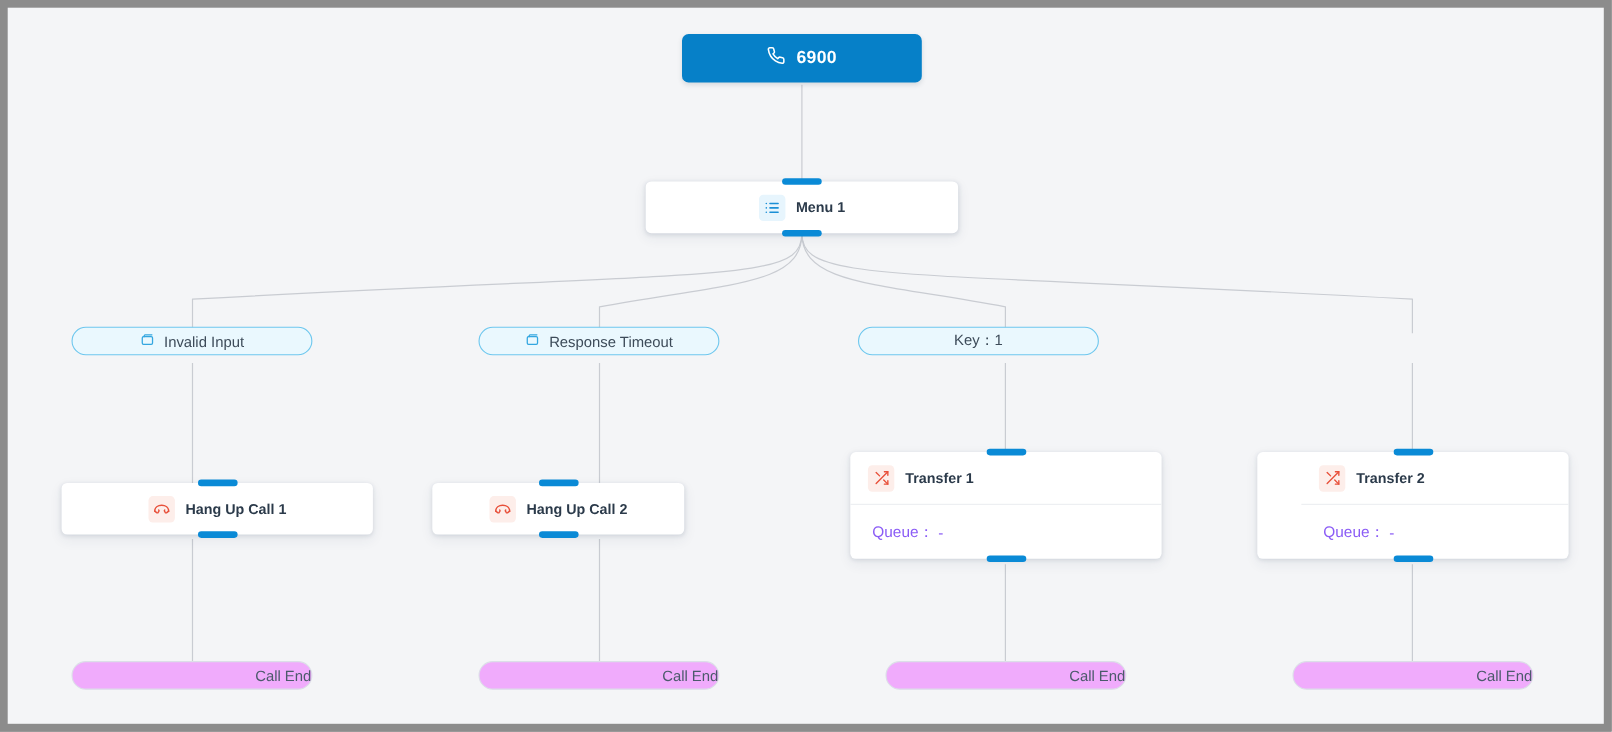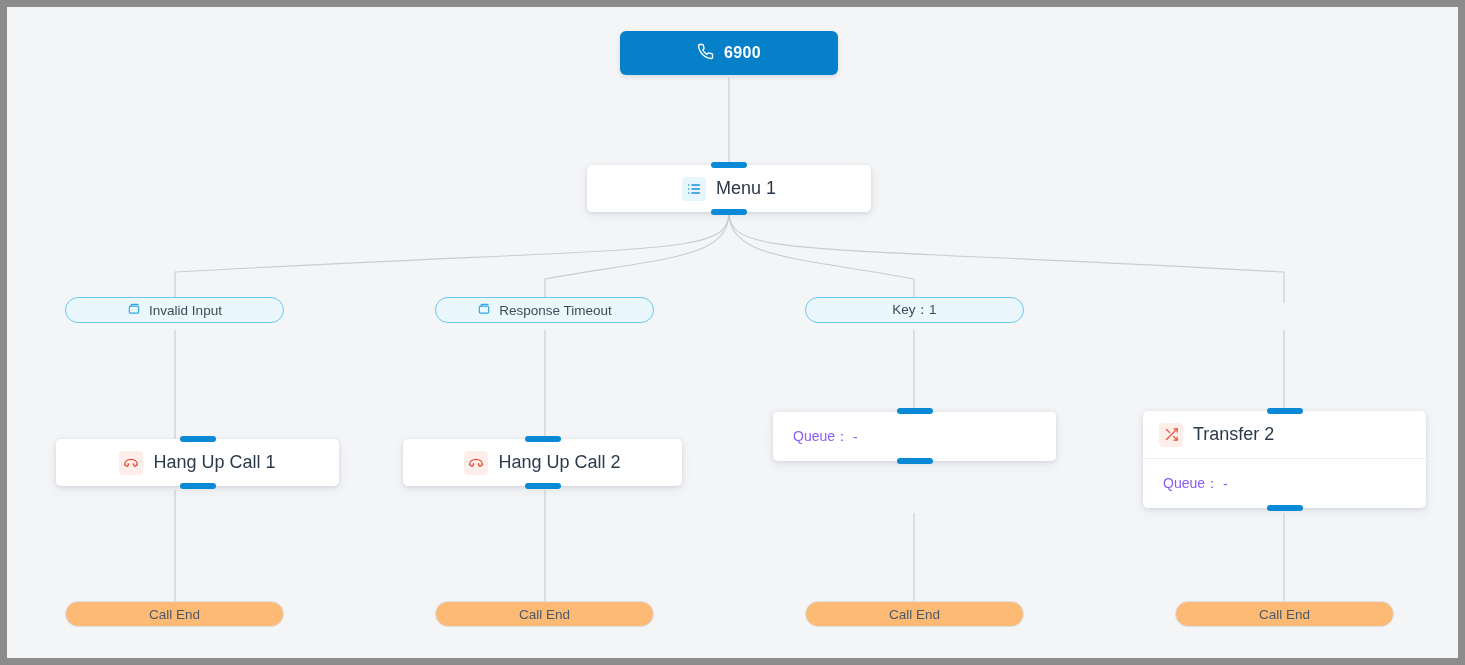--- a/index.html
+++ b/index.html
@@ -76,22 +76,22 @@
   .card-head {
     display: flex;
     align-items: center;
     gap: 10px;
     height: 47px;
     padding: 0 16px;
     box-sizing: border-box;
   }
   .card-head.centered { justify-content: center; padding: 0; }
   .card-title {
-    font-size: 18px;
-    font-weight: 400;
+    font-size: 13px;
+    font-weight: 700;
     color: #2b3a4a;
     white-space: nowrap;
   }
   .card-divider {
     height: 1px;
     background: #eceef1;
     margin: 0;
   }
   .card-body {
     height: 49px;
@@ -141,23 +141,24 @@
     font-size: 13.5px;
     box-sizing: border-box;
     cursor: pointer;
   }
   .pill-node.branch {
     background: #eaf8fe;
     border: 1px solid #6dc7ee;
     color: #3d4b59;
   }
   .pill-node.terminal {
-    background: #fdba74;
+    background: #f0abfc;
     border: 1px solid #dcdee8;
     color: #4b5a6b;
+    justify-content: flex-end;
   }
   .pill-node .pill-label { white-space: nowrap; }
 </style>
 </head>
 <body>
 
 <div id="app-frame">
   <div id="flow-canvas">
 
     <svg id="edges-layer" viewBox="0 0 1451 651" xmlns="http://www.w3.org/2000/svg">
@@ -225,87 +226,99 @@
     <div class="node pill-node branch" style="left:428px; top:290px; width:219px;">
       <span class="pill-icon">
         <svg width="14" height="14" viewBox="0 0 24 24" fill="none" stroke="#33a6e0" stroke-width="2" stroke-linecap="round" stroke-linejoin="round">
           <rect x="4" y="7" width="16" height="12" rx="2"></rect>
           <path d="M7 7V5.5A1.5 1.5 0 0 1 8.5 4H19"></path>
         </svg>
       </span>
       <span class="pill-label">Response Timeout</span>
     </div>
 
-    <div class="node pill-node branch" style="left:798px; top:290px; width:219px;">
+    <div class="node pill-node branch" style="left:773px; top:290px; width:219px;">
       <span class="pill-label">Key：1</span>
     </div>
 
 
     <div class="node card-node" style="left:26px; top:432px; width:283px;margin-left:23px;">
       <span class="handle top"></span>
       <div class="card-head centered">
         <span class="icon-chip red">
           <svg width="16" height="16" viewBox="0 0 24 24" fill="none" stroke="#e8503a" stroke-width="2" stroke-linecap="round" stroke-linejoin="round">
             <path d="M2.5 14.5c0-5 4.3-8 9.5-8s9.5 3 9.5 8"></path>
             <path d="M2.5 14.5l2.6 2.1a1.4 1.4 0 0 0 2-.3l1-1.5a1.4 1.4 0 0 0-.2-1.8"></path>
             <path d="M21.5 14.5l-2.6 2.1a1.4 1.4 0 0 1-2-.3l-1-1.5a1.4 1.4 0 0 1 .2-1.8"></path>
           </svg>
         </span>
         <span class="card-title">Hang Up Call 1</span>
       </div>
       <span class="handle bottom"></span>
     </div>
 
-    <div class="node card-node" style="left:396px; top:432px; width:279px;">
+    <div class="node card-node" style="left:386px; top:432px; width:229px;">
       <span class="handle top"></span>
       <div class="card-head centered">
         <span class="icon-chip red">
           <svg width="16" height="16" viewBox="0 0 24 24" fill="none" stroke="#e8503a" stroke-width="2" stroke-linecap="round" stroke-linejoin="round">
             <path d="M2.5 14.5c0-5 4.3-8 9.5-8s9.5 3 9.5 8"></path>
             <path d="M2.5 14.5l2.6 2.1a1.4 1.4 0 0 0 2-.3l1-1.5a1.4 1.4 0 0 0-.2-1.8"></path>
             <path d="M21.5 14.5l-2.6 2.1a1.4 1.4 0 0 1-2-.3l-1-1.5a1.4 1.4 0 0 1 .2-1.8"></path>
           </svg>
         </span>
         <span class="card-title">Hang Up Call 2</span>
       </div>
       <span class="handle bottom"></span>
     </div>
 
     <div class="node card-node" style="left:766px; top:404px; width:283px;">
-      <span class="handle top"></span>
-      <div class="card-divider"></div>
-      <div class="card-body">
-        <span>Queue：</span>
-        <span style="margin-left:4px;">-</span>
-      </div>
-      <span class="handle bottom"></span>
-    </div>
-
-    <div class="node card-node" style="left:1136px; top:404px; width:283px;">
       <span class="handle top"></span>
       <div class="card-head">
         <span class="icon-chip red">
           <svg width="15" height="15" viewBox="0 0 24 24" fill="none" stroke="#e8503a" stroke-width="2" stroke-linecap="round" stroke-linejoin="round">
             <polyline points="16 3 21 3 21 8"></polyline>
             <line x1="4" y1="20" x2="21" y2="3"></line>
             <polyline points="21 16 21 21 16 21"></polyline>
             <line x1="15" y1="15" x2="21" y2="21"></line>
             <line x1="4" y1="4" x2="9" y2="9"></line>
           </svg>
         </span>
-        <span class="card-title">Transfer 2</span>
+        <span class="card-title">Transfer 1</span>
       </div>
       <div class="card-divider"></div>
       <div class="card-body">
         <span>Queue：</span>
         <span style="margin-left:4px;">-</span>
       </div>
       <span class="handle bottom"></span>
     </div>
 
+    <div class="node card-node" style="left:1136px; top:404px; width:283px;padding-left:40px;">
+      <span class="handle top"></span>
+      <div class="card-head">
+        <span class="icon-chip red">
+          <svg width="15" height="15" viewBox="0 0 24 24" fill="none" stroke="#e8503a" stroke-width="2" stroke-linecap="round" stroke-linejoin="round">
+            <polyline points="16 3 21 3 21 8"></polyline>
+            <line x1="4" y1="20" x2="21" y2="3"></line>
+            <polyline points="21 16 21 21 16 21"></polyline>
+            <line x1="15" y1="15" x2="21" y2="21"></line>
+            <line x1="4" y1="4" x2="9" y2="9"></line>
+          </svg>
+        </span>
+        <span class="card-title">Transfer 2</span>
+      </div>
+      <div class="card-divider"></div>
+      <div class="card-body">
+        <span>Queue：</span>
+        <span style="margin-left:4px;">-</span>
+      </div>
+      <span class="handle bottom"></span>
+    </div>
+
     <div class="node pill-node terminal" style="left:58px; top:594px; width:219px;">
       <span class="pill-label">Call End</span>
     </div>
     <div class="node pill-node terminal" style="left:428px; top:594px; width:219px;">
       <span class="pill-label">Call End</span>
     </div>
     <div class="node pill-node terminal" style="left:798px; top:594px; width:219px;">
       <span class="pill-label">Call End</span>
     </div>
     <div class="node pill-node terminal" style="left:1168px; top:594px; width:219px;">

